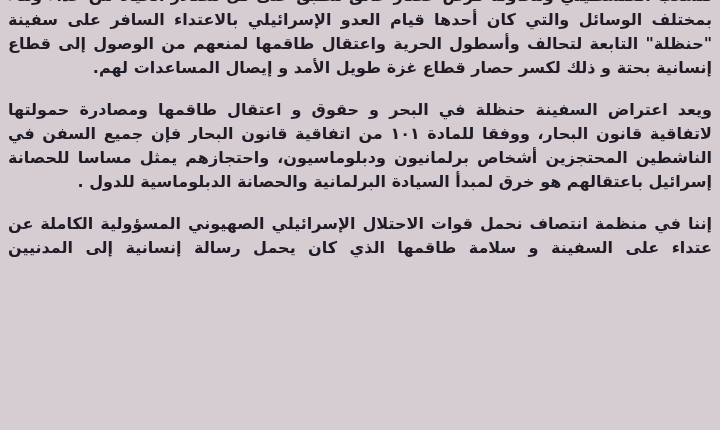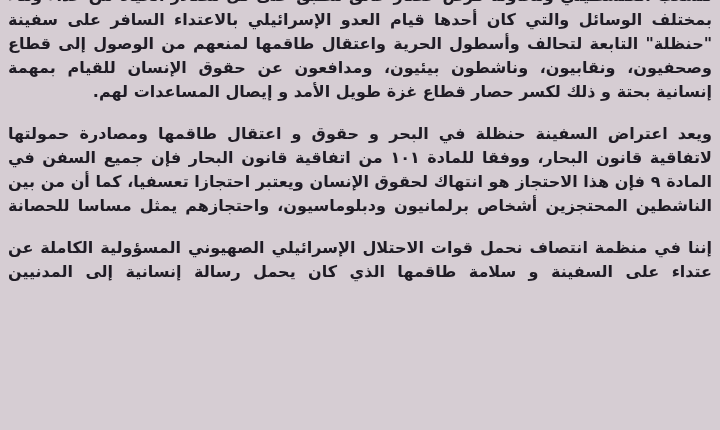--- a/index.html
+++ b/index.html
@@ -38,27 +38,26 @@
 </style>
 </head>
 <body style="background: rgb(214, 205, 211); color: rgb(31, 28, 37);">
 
 <div class="page">
   <div class="doc" id="doc">
       <div class="para">
         <div class="line">للشعب الفلسطيني ومحاولة فرض حصار خانق مطبق على كل مصادر الحياة من غذاء وماء ودواء</div>
         <div class="line">بمختلف الوسائل والتي كان أحدها قيام العدو الإسرائيلي بالاعتداء السافر على سفينة</div>
         <div class="line">"حنظلة" التابعة لتحالف وأسطول الحرية واعتقال طاقمها لمنعهم من الوصول إلى قطاع غزة</div>
-        <div class="line">وصحفيون، ونقابيون، وناشطون بيئيون، ومدافعون عن حقوق الإنسان للقيام بمهمة</div>
         <div class="line last">إنسانية بحتة و ذلك لكسر حصار قطاع غزة طويل الأمد و إيصال المساعدات لهم.</div>
       </div>
       <div class="para">
         <div class="line">ويعد اعتراض السفينة حنظلة في البحر و حقوق و اعتقال طاقمها ومصادرة حمولتها قرصنة</div>
         <div class="line">لاتفاقية قانون البحار، ووفقا للمادة ١٠١ من اتفاقية قانون البحار فإن جميع السفن في البحار</div>
-        <div class="line">المادة ٩ فإن هذا الاحتجاز هو انتهاك لحقوق الإنسان ويعتبر احتجازا تعسفيا، كما أن من بين</div>
         <div class="line">الناشطين المحتجزين أشخاص برلمانيون ودبلوماسيون، واحتجازهم يمثل مساسا للحصانة</div>
+        <div class="line last">إسرائيل باعتقالهم هو خرق لمبدأ السيادة البرلمانية والحصانة الدبلوماسية للدول .</div>
       </div>
       <div class="para">
         <div class="line">إننا في منظمة انتصاف نحمل قوات الاحتلال الإسرائيلي الصهيوني المسؤولية الكاملة عن الا</div>
         <div class="line last">عتداء على السفينة و سلامة طاقمها الذي كان يحمل رسالة إنسانية إلى المدنيين المحاصرين</div>
       </div>
     </div>
 </div>
 
 </body></html>

